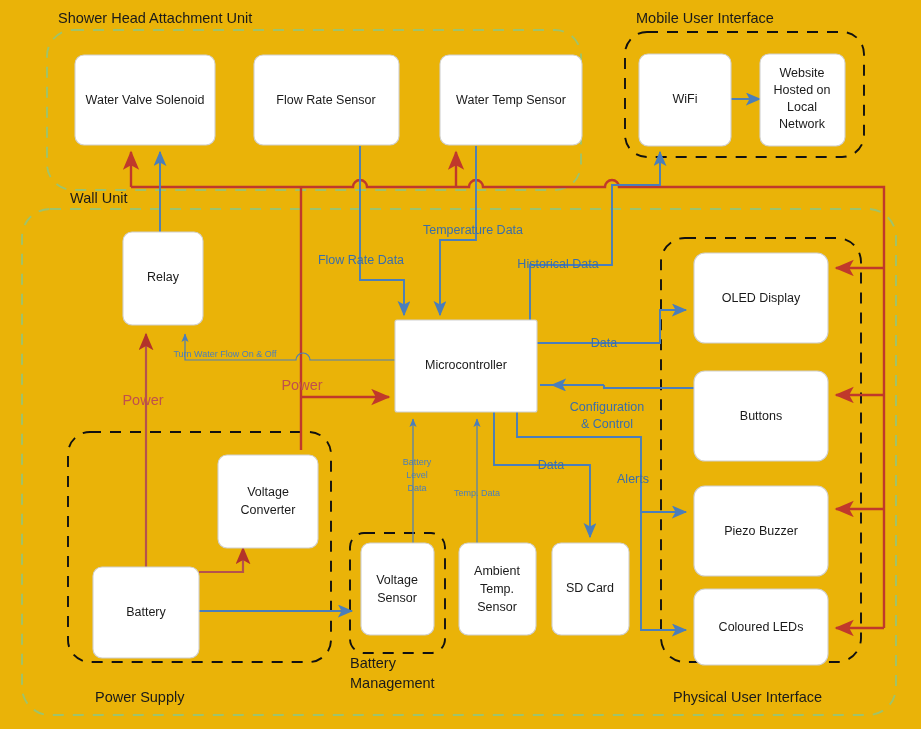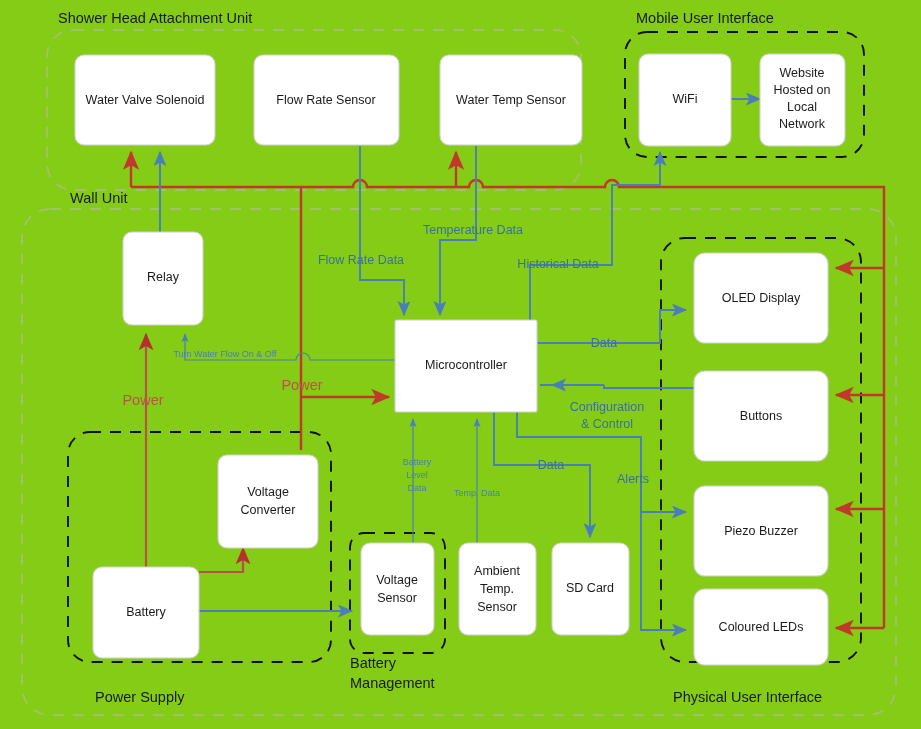--- a/index.html
+++ b/index.html
@@ -1,17 +1,17 @@
 <!DOCTYPE html>
 <html><head>
 <meta charset="utf-8">
 <style>
   html,body{margin:0;padding:0;background:#ffffff;}
   body{width:921px;height:729px;font-family:"Liberation Sans",sans-serif;}
-  #stage{position:relative;width:921px;height:729px;overflow:hidden;background:#84cc16;}
+  #stage{position:relative;width:921px;height:729px;overflow:hidden;background:#eab308;}
   svg#diagram{position:absolute;left:0;top:0;width:921px;height:729px;}
   .box-label{font-family:"Liberation Sans",sans-serif;font-size:12.5px;fill:#1a1a1a;text-anchor:middle;dominant-baseline:middle;}
   .group-label{font-family:"Liberation Sans",sans-serif;font-size:14.5px;fill:#1a1a1a;}
   .edge-label{font-family:"Liberation Sans",sans-serif;font-size:12.5px;fill:#3b6ea8;text-anchor:middle;}
   .edge-label-sm{font-family:"Liberation Sans",sans-serif;font-size:9px;fill:#4a7ebb;text-anchor:middle;}
   .power-label{font-family:"Liberation Sans",sans-serif;font-size:14.5px;fill:#c0504d;text-anchor:middle;}
   .node-rect{fill:#ffffff;stroke:#d0d0d0;stroke-width:1.1;}
   .grp-black{fill:none;stroke:#111111;stroke-width:1.9;stroke-dasharray:11 9;}
   .grp-green{fill:none;stroke:#9ec36b;stroke-width:1.9;stroke-dasharray:11 9;}
   .blue-line{stroke:#4a7ebb;stroke-width:1.9;fill:none;}

